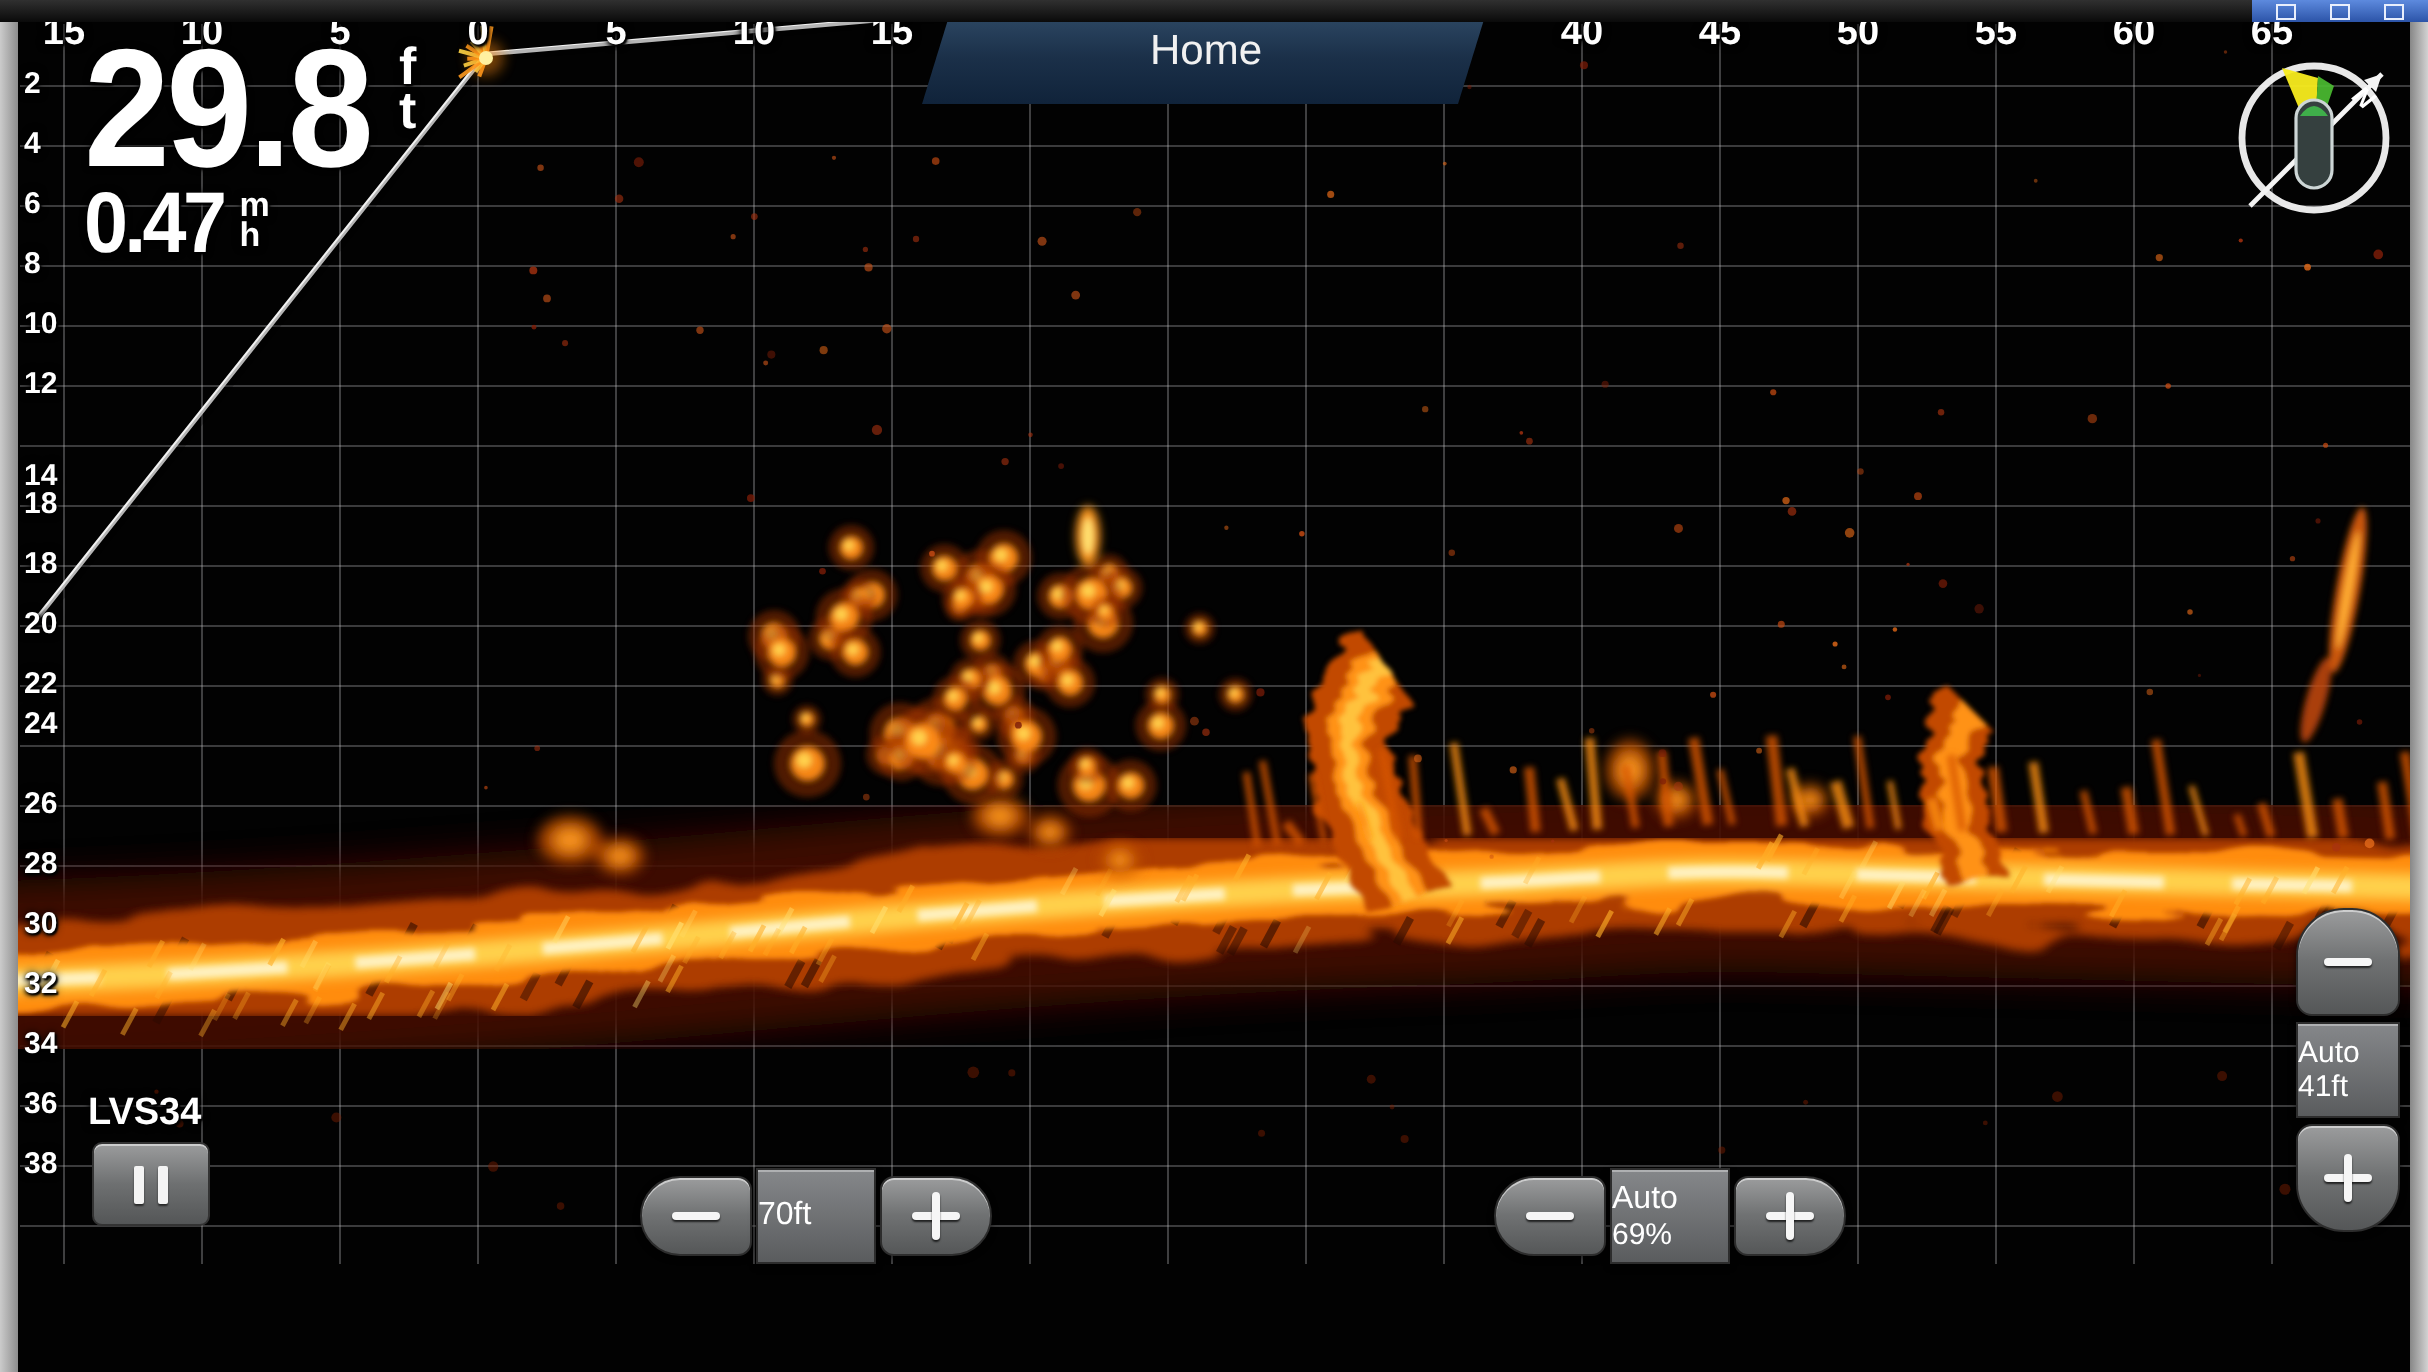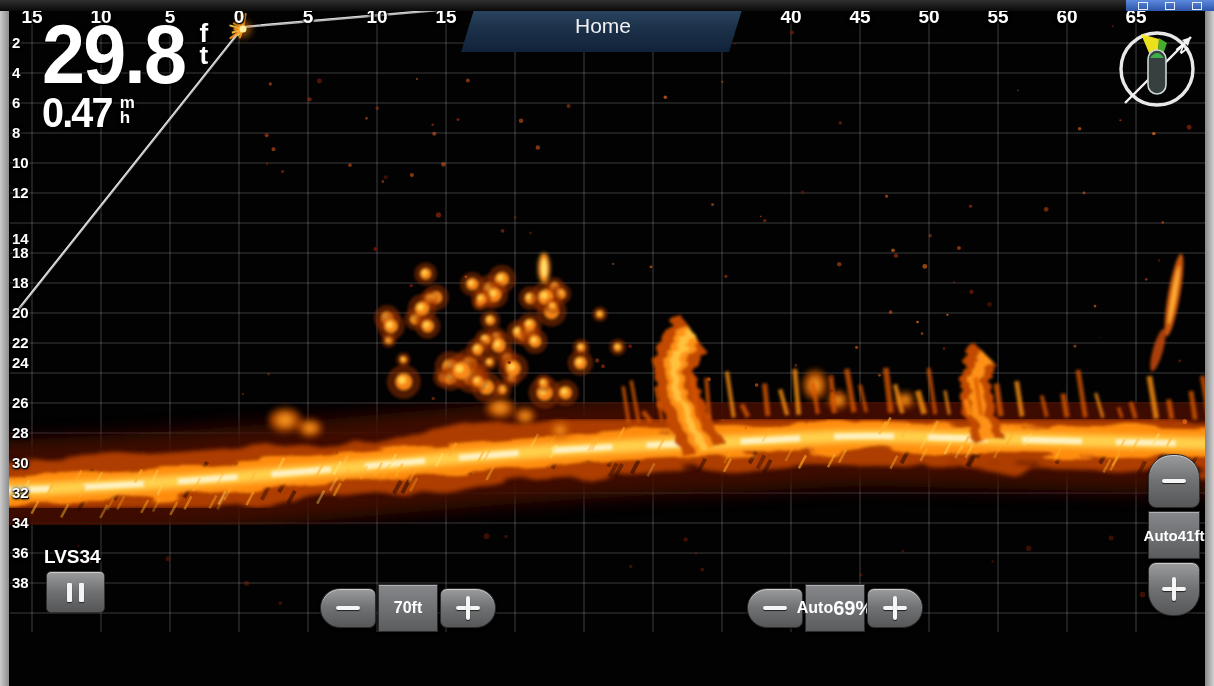--- a/index.html
+++ b/index.html
@@ -32,33 +32,33 @@
   
   #lvs-label{left:44px;top:546px;color:#fff;font-size:19px;font-weight:bold;}
   #pause-btn{left:46px;top:571px;width:57px;height:40px;border-radius:5px;border:1px solid #333;
              background:linear-gradient(#9b9c9d,#6e7071 50%,#545657);box-shadow:inset 0 1px 0 rgba(255,255,255,.5);
              display:flex;align-items:center;justify-content:center;gap:7px;}
   #pause-btn .bar{width:5px;height:19px;background:#f4f4f4;border-radius:1px;box-shadow:0 1px 1px rgba(0,0,0,.6);}
   
   .gbtn{background:linear-gradient(#9b9c9d,#707273 48%,#555758);border:1px solid #2d2d2d;
         box-shadow:inset 0 1px 0 rgba(255,255,255,.5),0 1px 3px rgba(0,0,0,.6);
         display:flex;align-items:center;justify-content:center;}
-  .gval{background:linear-gradient(#85878a,#5a5c5e);border:1px solid #2d2d2d;color:#fff;font-weight:bold;
-        display:flex;flex-direction:row;align-items:center;justify-content:center;
+  .gval{background:linear-gradient(#85878a,#5a5c5e);border:1px solid #2d2d2d;color:#fff;font-weight:normal;
+        display:flex;flex-direction:column;justify-content:center;
         box-shadow:inset 0 1px 0 rgba(255,255,255,.35),0 1px 3px rgba(0,0,0,.6);}
   .minus-glyph{width:24px;height:4px;background:#f6f6f6;border-radius:2px;box-shadow:0 1px 1px rgba(0,0,0,.7);}
   .plus-glyph{position:relative;width:24px;height:24px;}
   .plus-glyph:before,.plus-glyph:after{content:"";position:absolute;background:#f6f6f6;border-radius:2px;box-shadow:0 1px 1px rgba(0,0,0,.7);}
   .plus-glyph:before{left:0;top:10px;width:24px;height:4px;}
   .plus-glyph:after{left:10px;top:0;width:4px;height:24px;}
   
   .hminus{border-radius:20px 7px 7px 20px;width:54px;height:38px;}
   .hplus{border-radius:7px 20px 20px 7px;width:54px;height:38px;}
   .hval{width:58px;height:46px;font-size:16px;}
-  .hval .l2{font-size:20px;}
+  .hval .l2{font-size:15px;}
   
   .vminus{border-radius:24px 24px 8px 8px;width:50px;height:52px;}
   .vplus{border-radius:8px 8px 24px 24px;width:50px;height:52px;}
   .vval{width:50px;height:46px;font-size:15px;}
   
   #bottom-bar{left:9px;top:634px;width:1197px;height:52px;display:flex;background:#101113;}
   #bb-depth{width:153px;height:100%;background:#050505;color:#fff;display:flex;align-items:flex-start;
             justify-content:center;padding-top:10px;box-sizing:border-box;}
   #bb-depth .v{font-size:27px;font-weight:bold;line-height:26px;letter-spacing:-1px;}
   #bb-depth .unit{font-size:11px;line-height:9px;font-weight:bold;margin-top:2px;}

